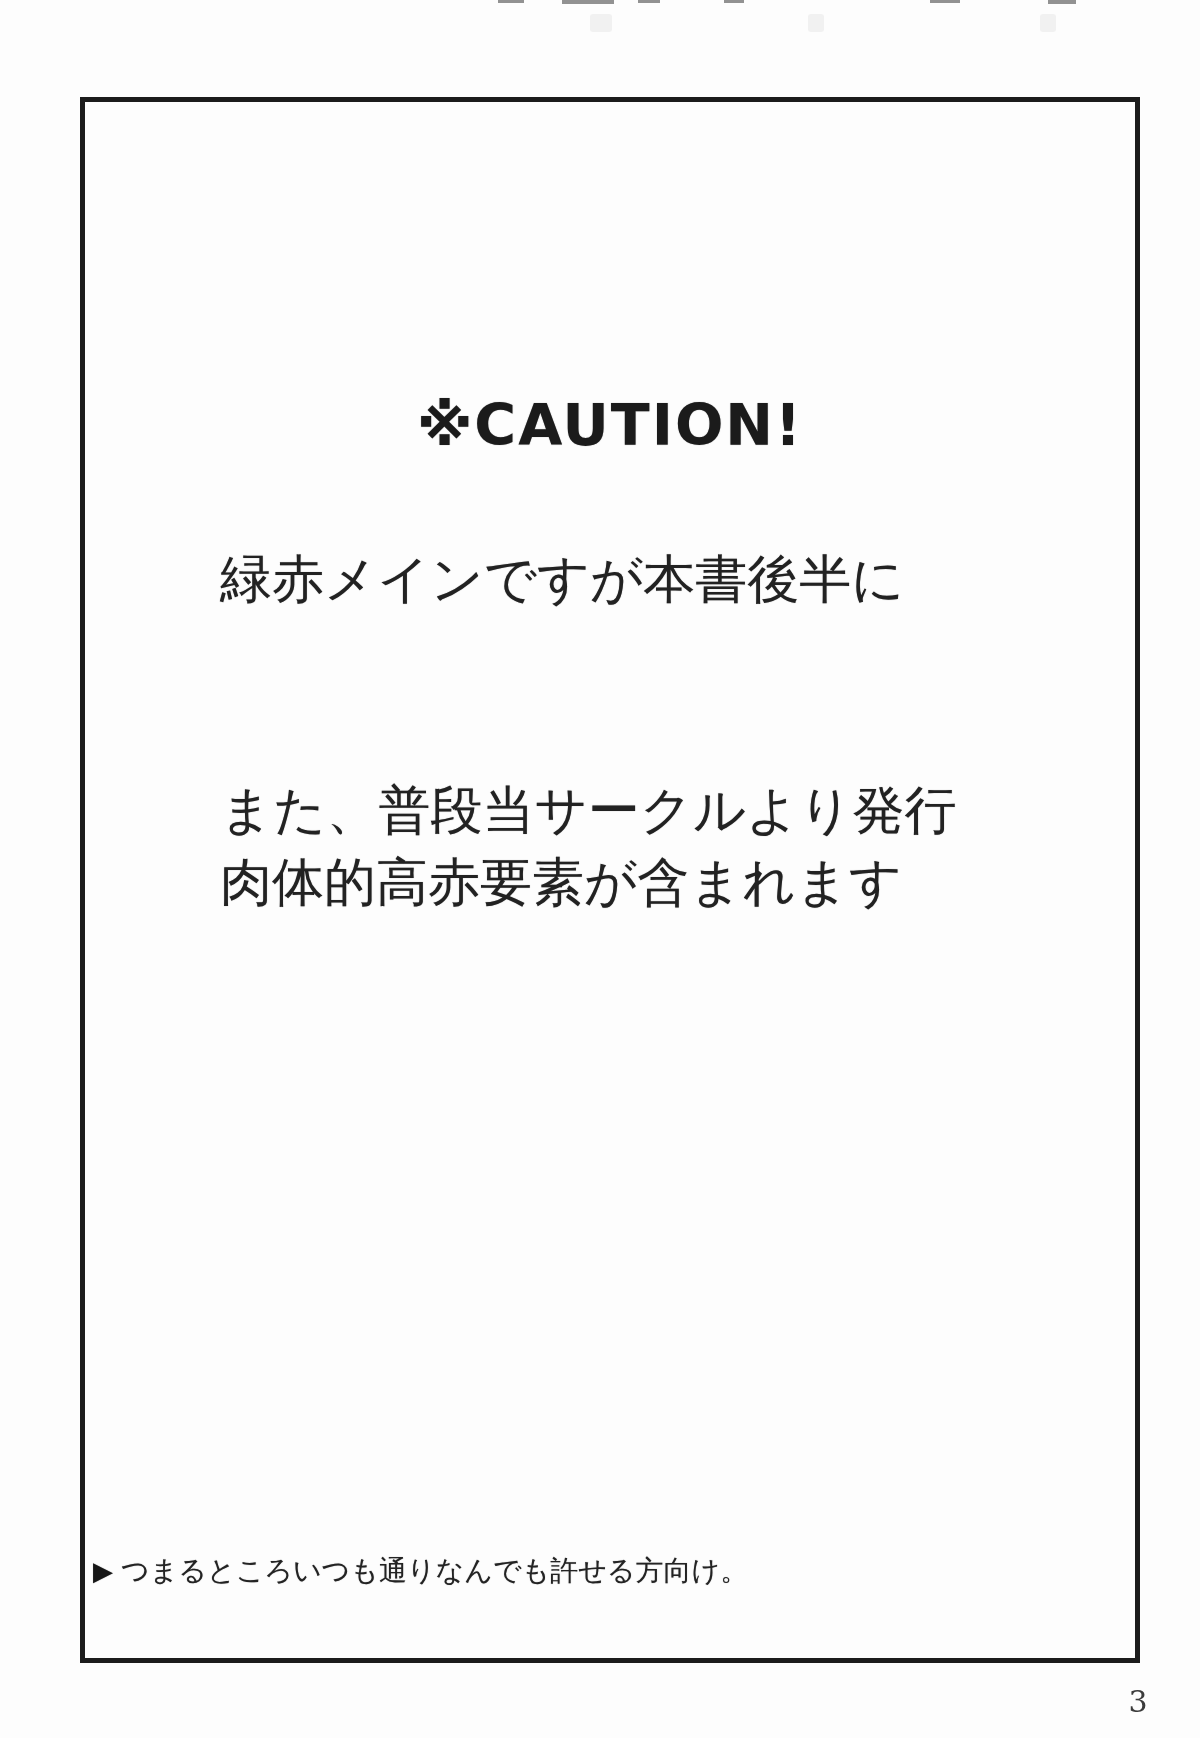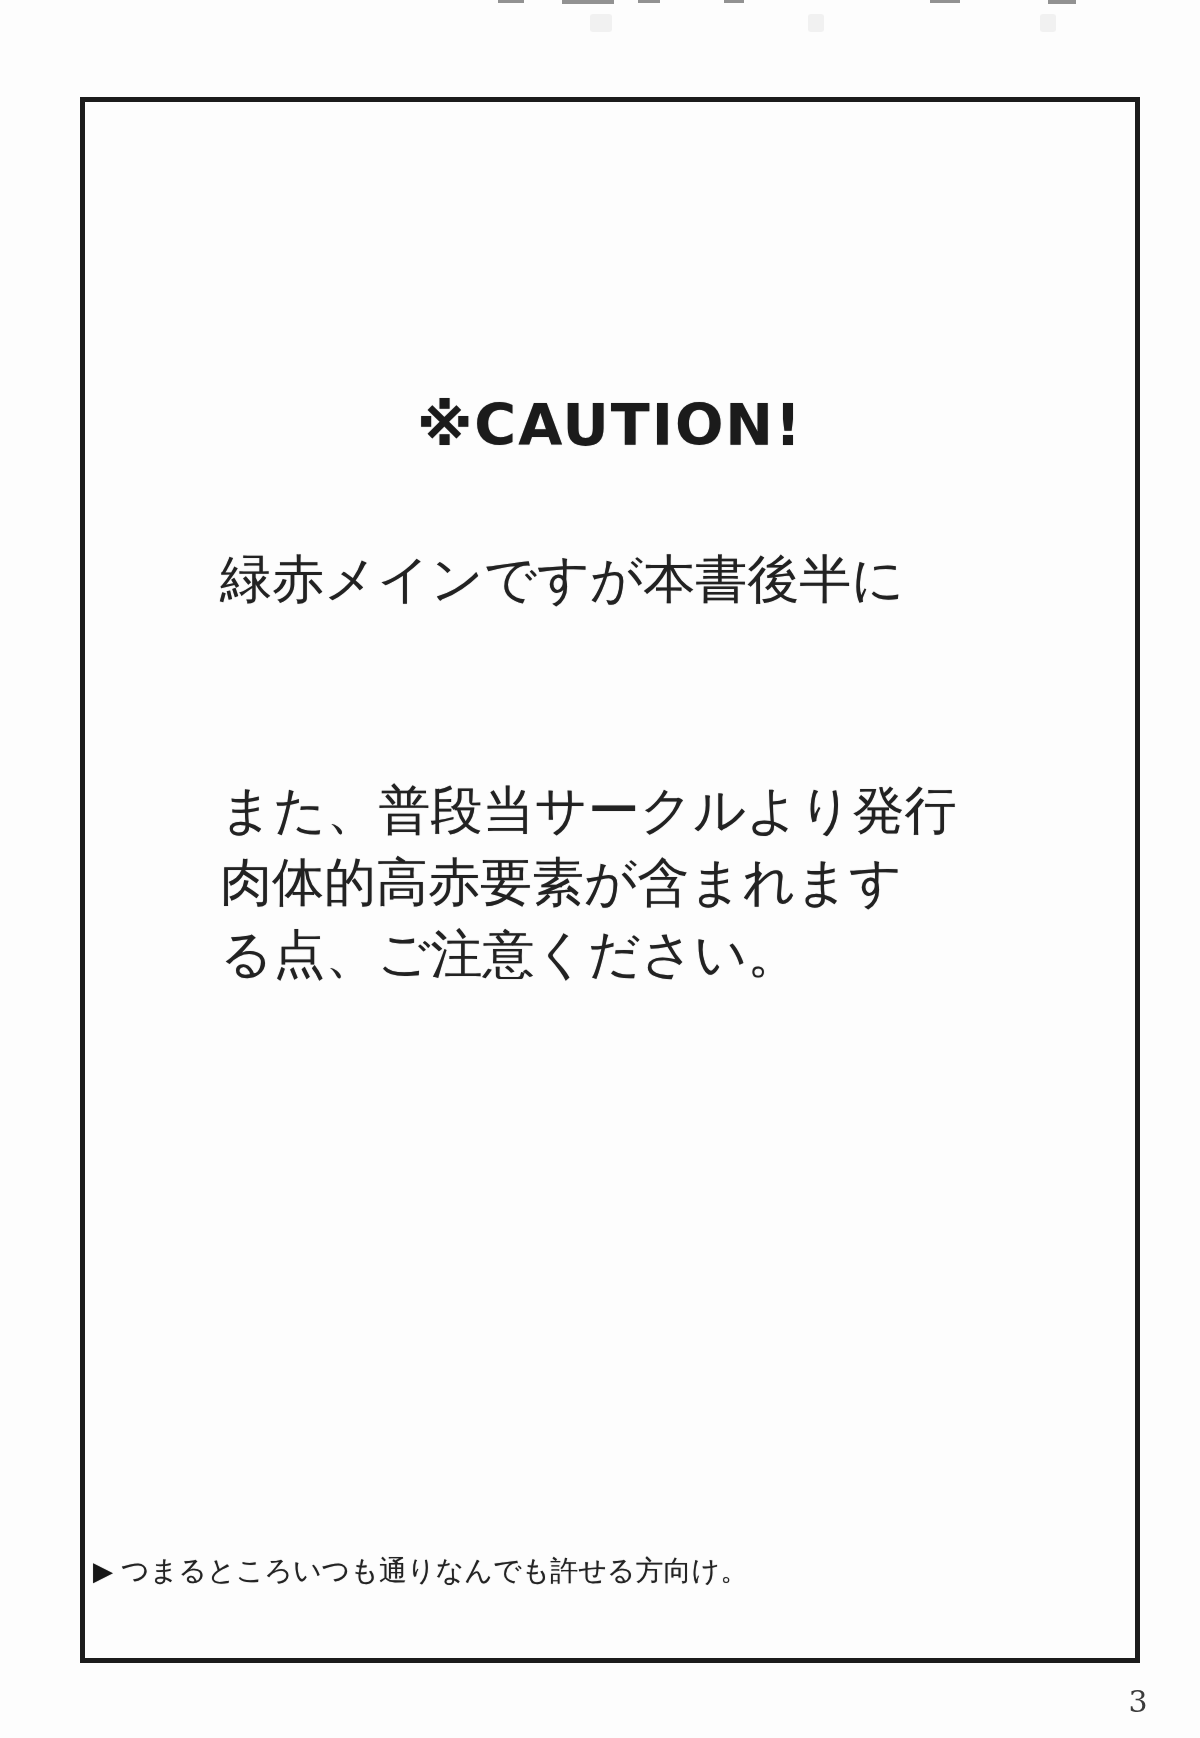--- a/index.html
+++ b/index.html
@@ -109,21 +109,20 @@
 
   <div class="heading">※CAUTION!</div>
 
   <div class="para para-1">
     <div>緑赤メインですが本書後半に</div>
   </div>
 
   <div class="para para-2">
     <div>また、普段当サークルより発行</div>
     <div>肉体的高赤要素が含まれます</div>
-    <div>る点、ご注意ください。</div>
   </div>
 
   <div class="footnote">
     <span class="marker">▶</span>
     <span>つまるところいつも通りなんでも許せる方向け。</span>
   </div>
 
   <div class="page-number">3</div>
 
 </div>

